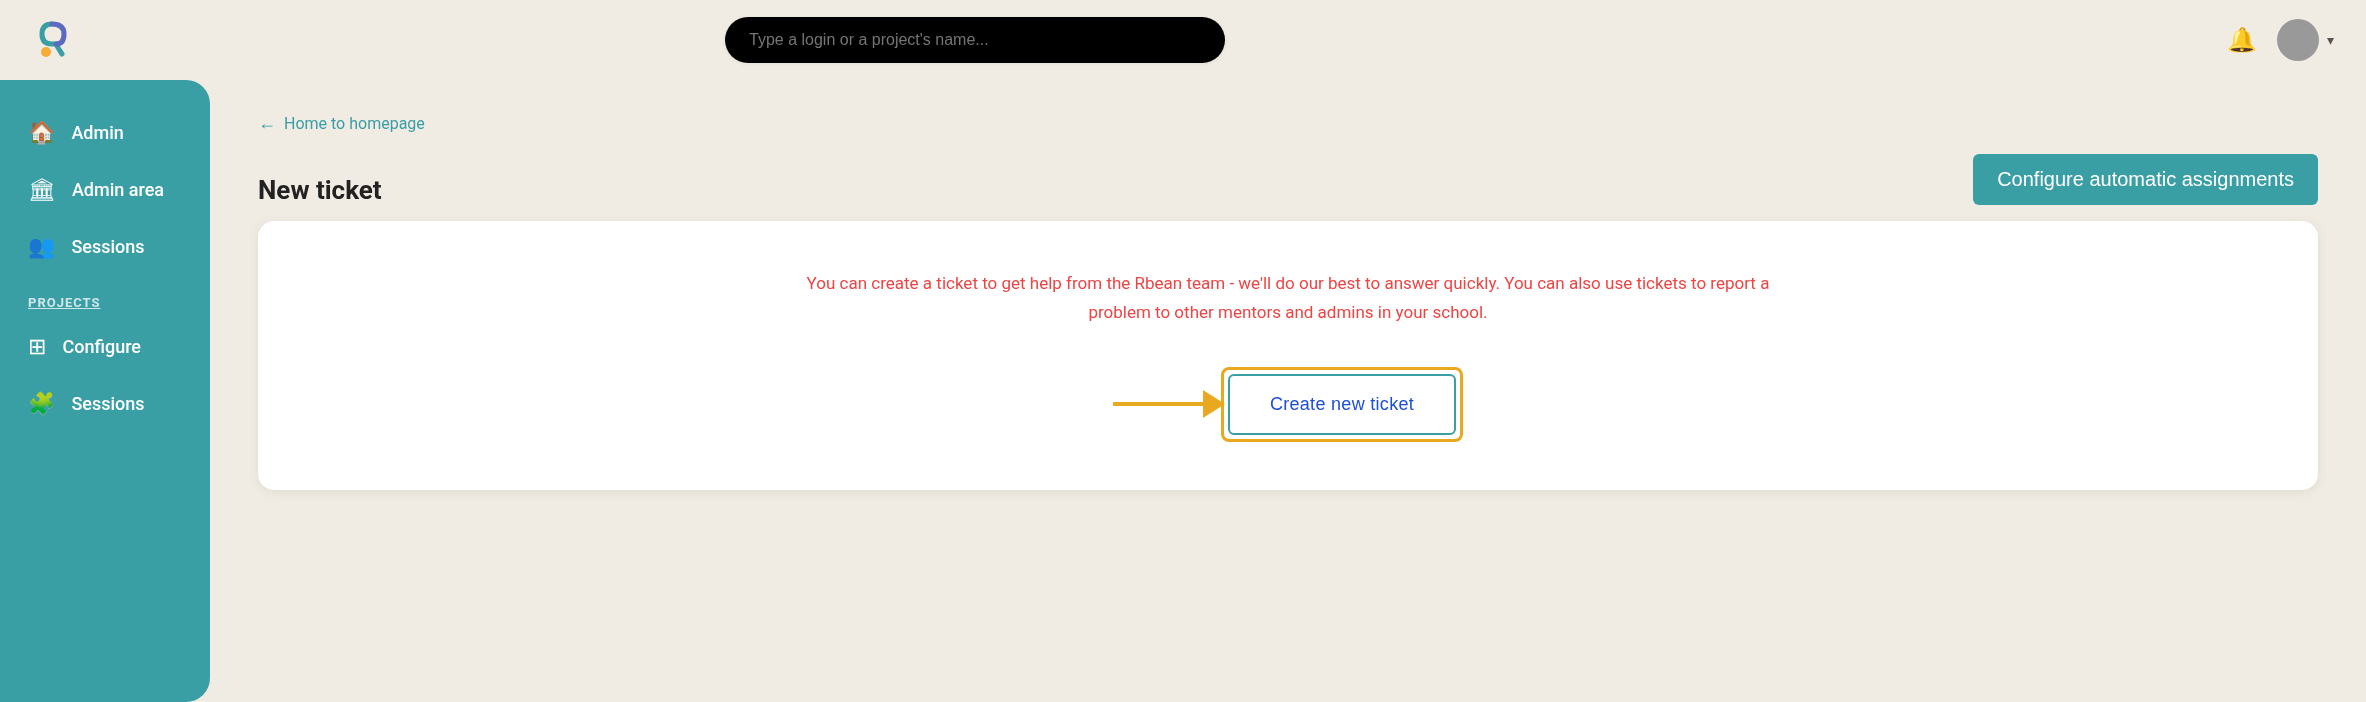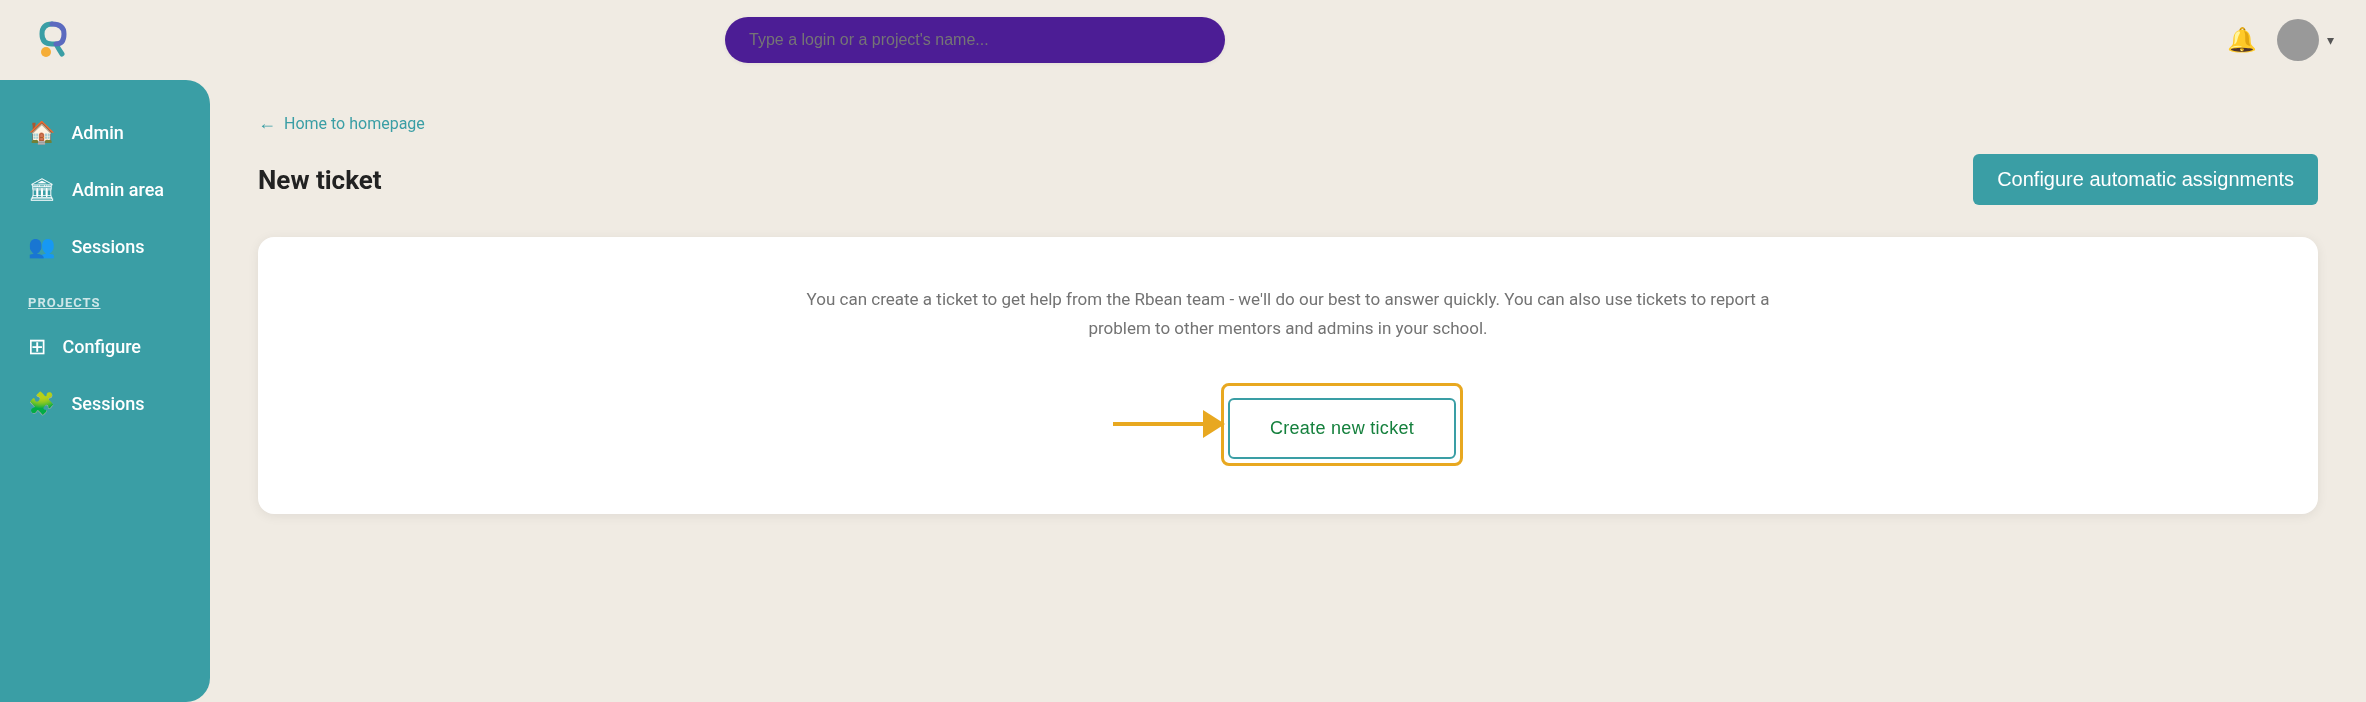--- a/index.html
+++ b/index.html
@@ -32,21 +32,21 @@
     .search-bar {
       flex: 1;
       max-width: 500px;
       margin: 0 auto;
     }
     .search-input {
       width: 100%;
       padding: 14px 24px;
       border-radius: 50px;
       border: none;
-      background: #4c1d95;
+      background: #000000;
       font-size: 16px;
       color: #aaa;
       outline: none;
       box-shadow: 0 1px 4px rgba(0,0,0,0.06);
     }
     .topbar-right {
       display: flex;
       align-items: center;
       gap: 20px;
       margin-left: auto;
@@ -124,23 +124,23 @@
       gap: 8px;
       color: #3a9ea5;
       font-size: 16px;
       cursor: pointer;
       text-decoration: none;
       margin-bottom: 20px;
     }
     .back-arrow { font-size: 18px; }
     .page-title-row {
       display: flex;
-      align-items: center;
+      align-items: flex-end;
       justify-content: space-between;
-      margin-bottom: 32px;
+      margin-bottom: 16px;
     }
     .page-title {
       font-size: 26px;
       font-weight: 700;
       color: #222;
     }
     .configure-btn {
       background: #3a9ea5;
       color: #fff;
       border: none;
@@ -157,21 +157,21 @@
       border-radius: 16px;
       padding: 48px 80px;
       display: flex;
       flex-direction: column;
       align-items: center;
       box-shadow: 0 2px 12px rgba(0,0,0,0.07);
       position: relative;
     }
     .ticket-description {
       font-size: 17px;
-      color: #737373;
+      color: #ef4444;
       text-align: center;
       line-height: 1.7;
       margin-bottom: 40px;
       max-width: 1000px;
     }
     .arrow-btn-row {
       display: flex;
       align-items: center;
       gap: 0;
       position: relative;
@@ -196,29 +196,28 @@
       border-left: 22px solid #e8a820;
     }
     
     .create-btn-wrapper {
       border: 3px solid #e8a820;
       border-radius: 8px;
       padding: 4px;
     }
     .create-ticket-btn {
       background: #fff;
-      color: #15803d;
+      color: #1d4ed8;
       border: 2px solid #3a9ea5;
       border-radius: 6px;
       padding: 18px 40px;
       font-size: 18px;
       font-weight: 500;
       cursor: pointer;
       letter-spacing: 0.3px;
-      margin-top: 8px;
     }
   </style>
 </head>
 <body>
 
 <div class="topbar">
   <div class="logo-area">
     <svg class="logo-svg" viewBox="0 0 52 52" xmlns="http://www.w3.org/2000/svg">
 
       <g>

